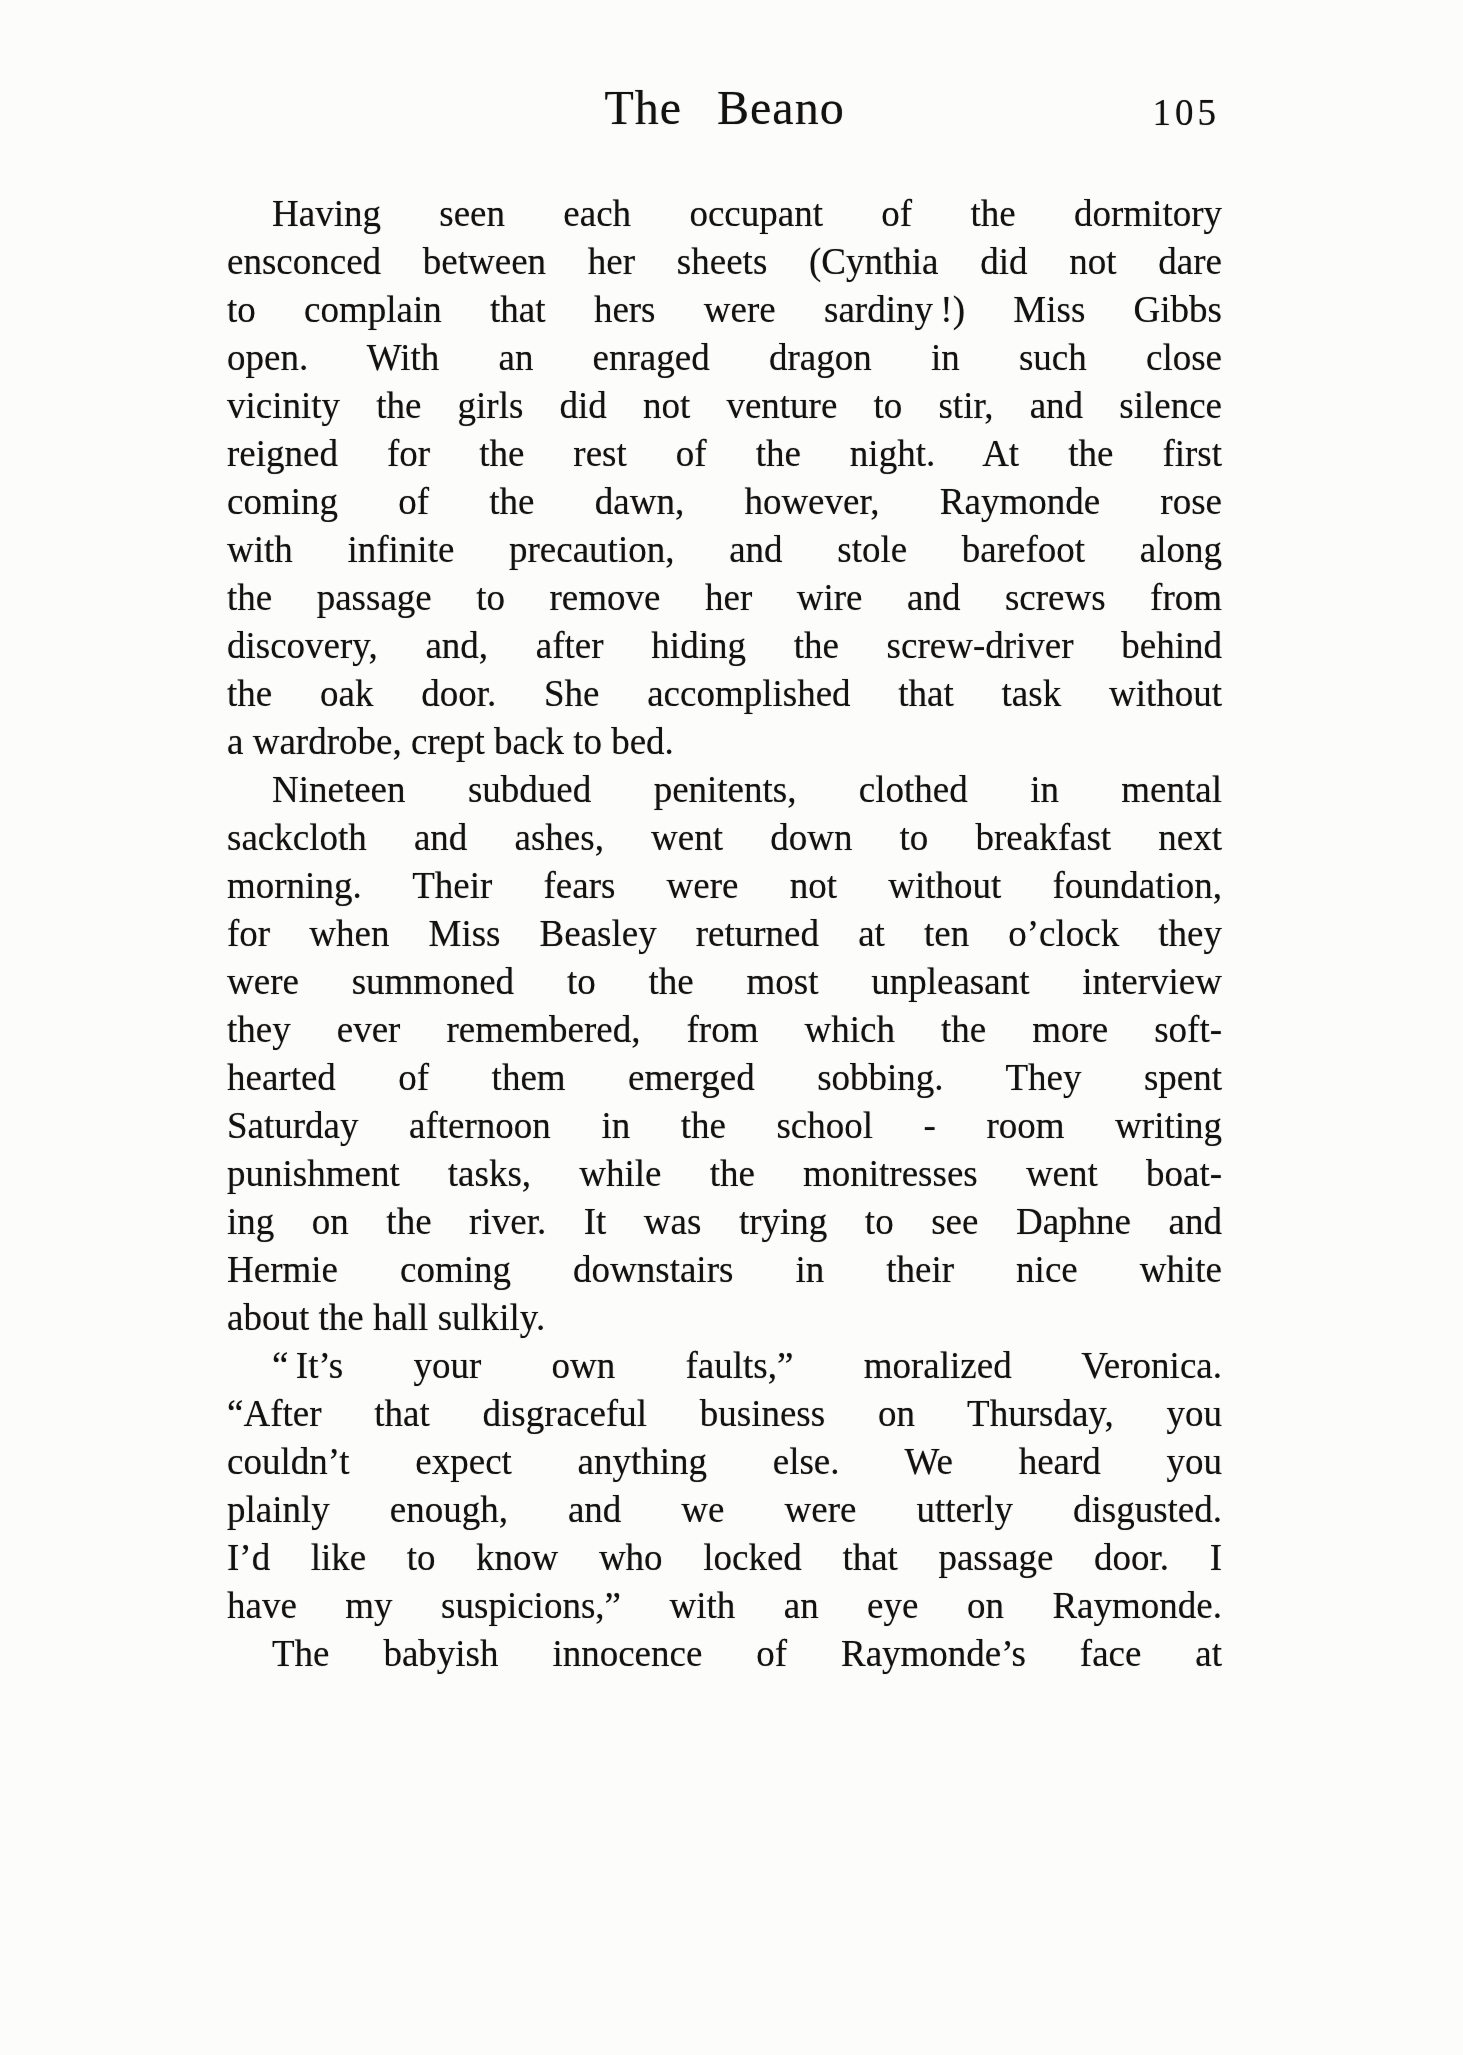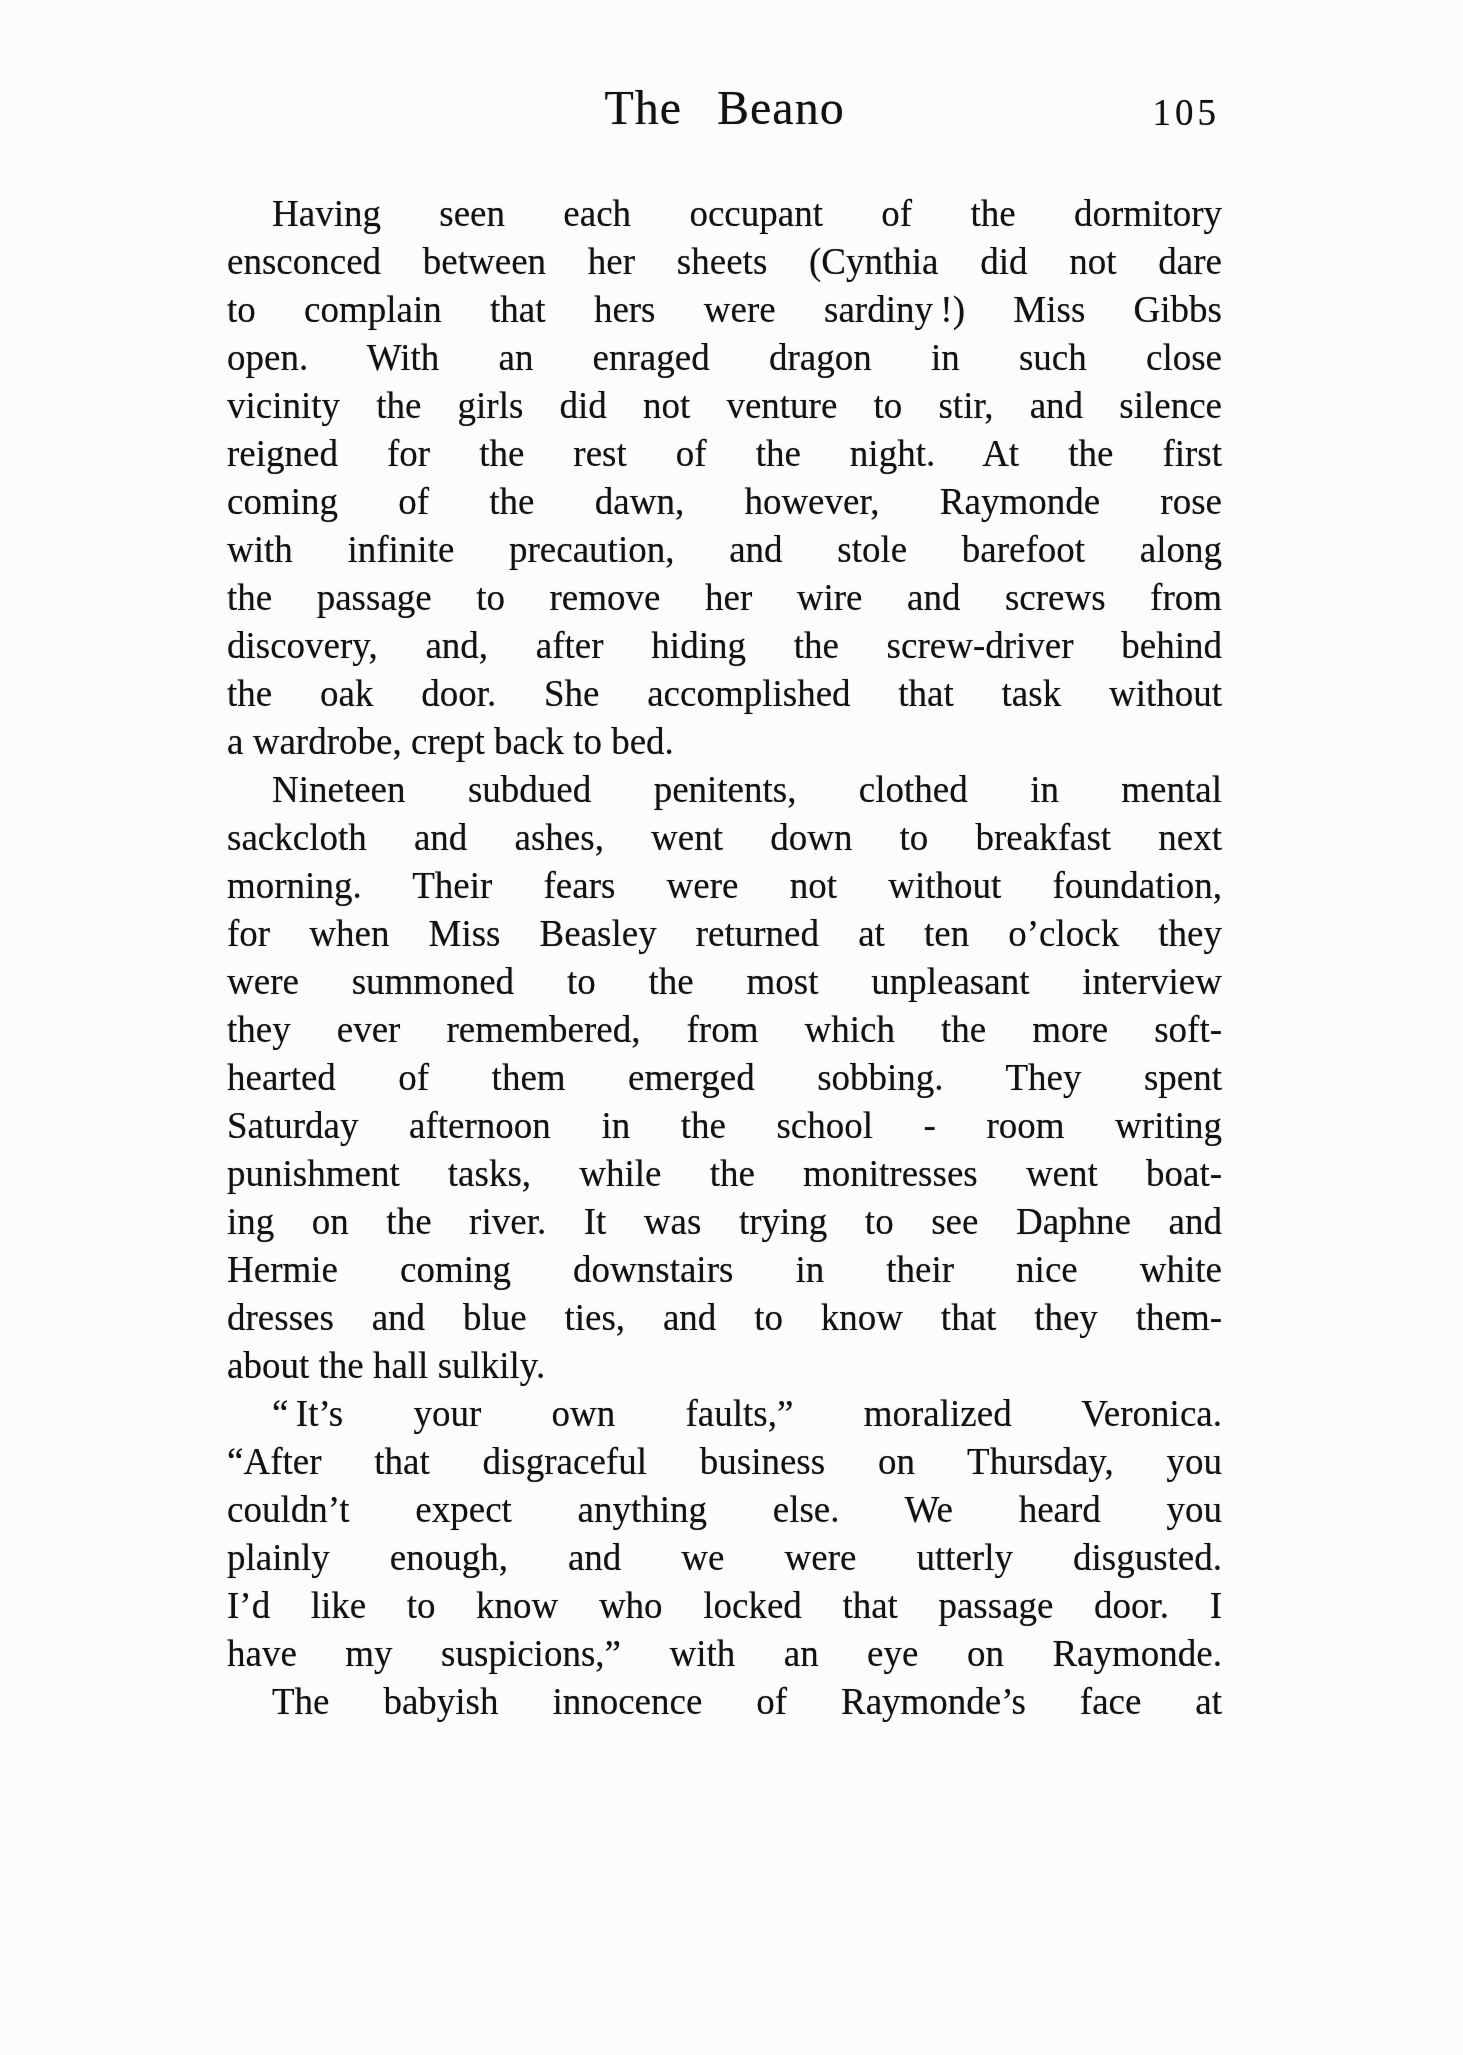--- a/index.html
+++ b/index.html
@@ -94,21 +94,20 @@
           <div class="line">sackcloth and ashes, went down to breakfast next</div>
           <div class="line">morning. Their fears were not without foundation,</div>
           <div class="line">for when Miss Beasley returned at ten o’clock they</div>
           <div class="line">were summoned to the most unpleasant interview</div>
           <div class="line">they ever remembered, from which the more soft-</div>
           <div class="line">hearted of them emerged sobbing. They spent</div>
           <div class="line">Saturday afternoon in the school - room writing</div>
           <div class="line">punishment tasks, while the monitresses went boat-</div>
           <div class="line">ing on the river. It was trying to see Daphne and</div>
           <div class="line">Hermie coming downstairs in their nice white</div>
-          <div class="line">dresses and blue ties, and to know that they them-</div>
           <div class="line endline">about the hall sulkily.</div>
         </div>
         <div class="para">
           <div class="line indent">“ It’s your own faults,” moralized Veronica.</div>
           <div class="line">“After that disgraceful business on Thursday, you</div>
           <div class="line">couldn’t expect anything else. We heard you</div>
           <div class="line">plainly enough, and we were utterly disgusted.</div>
           <div class="line">I’d like to know who locked that passage door. I</div>
           <div class="line">have my suspicions,” with an eye on Raymonde.</div>
         </div>

